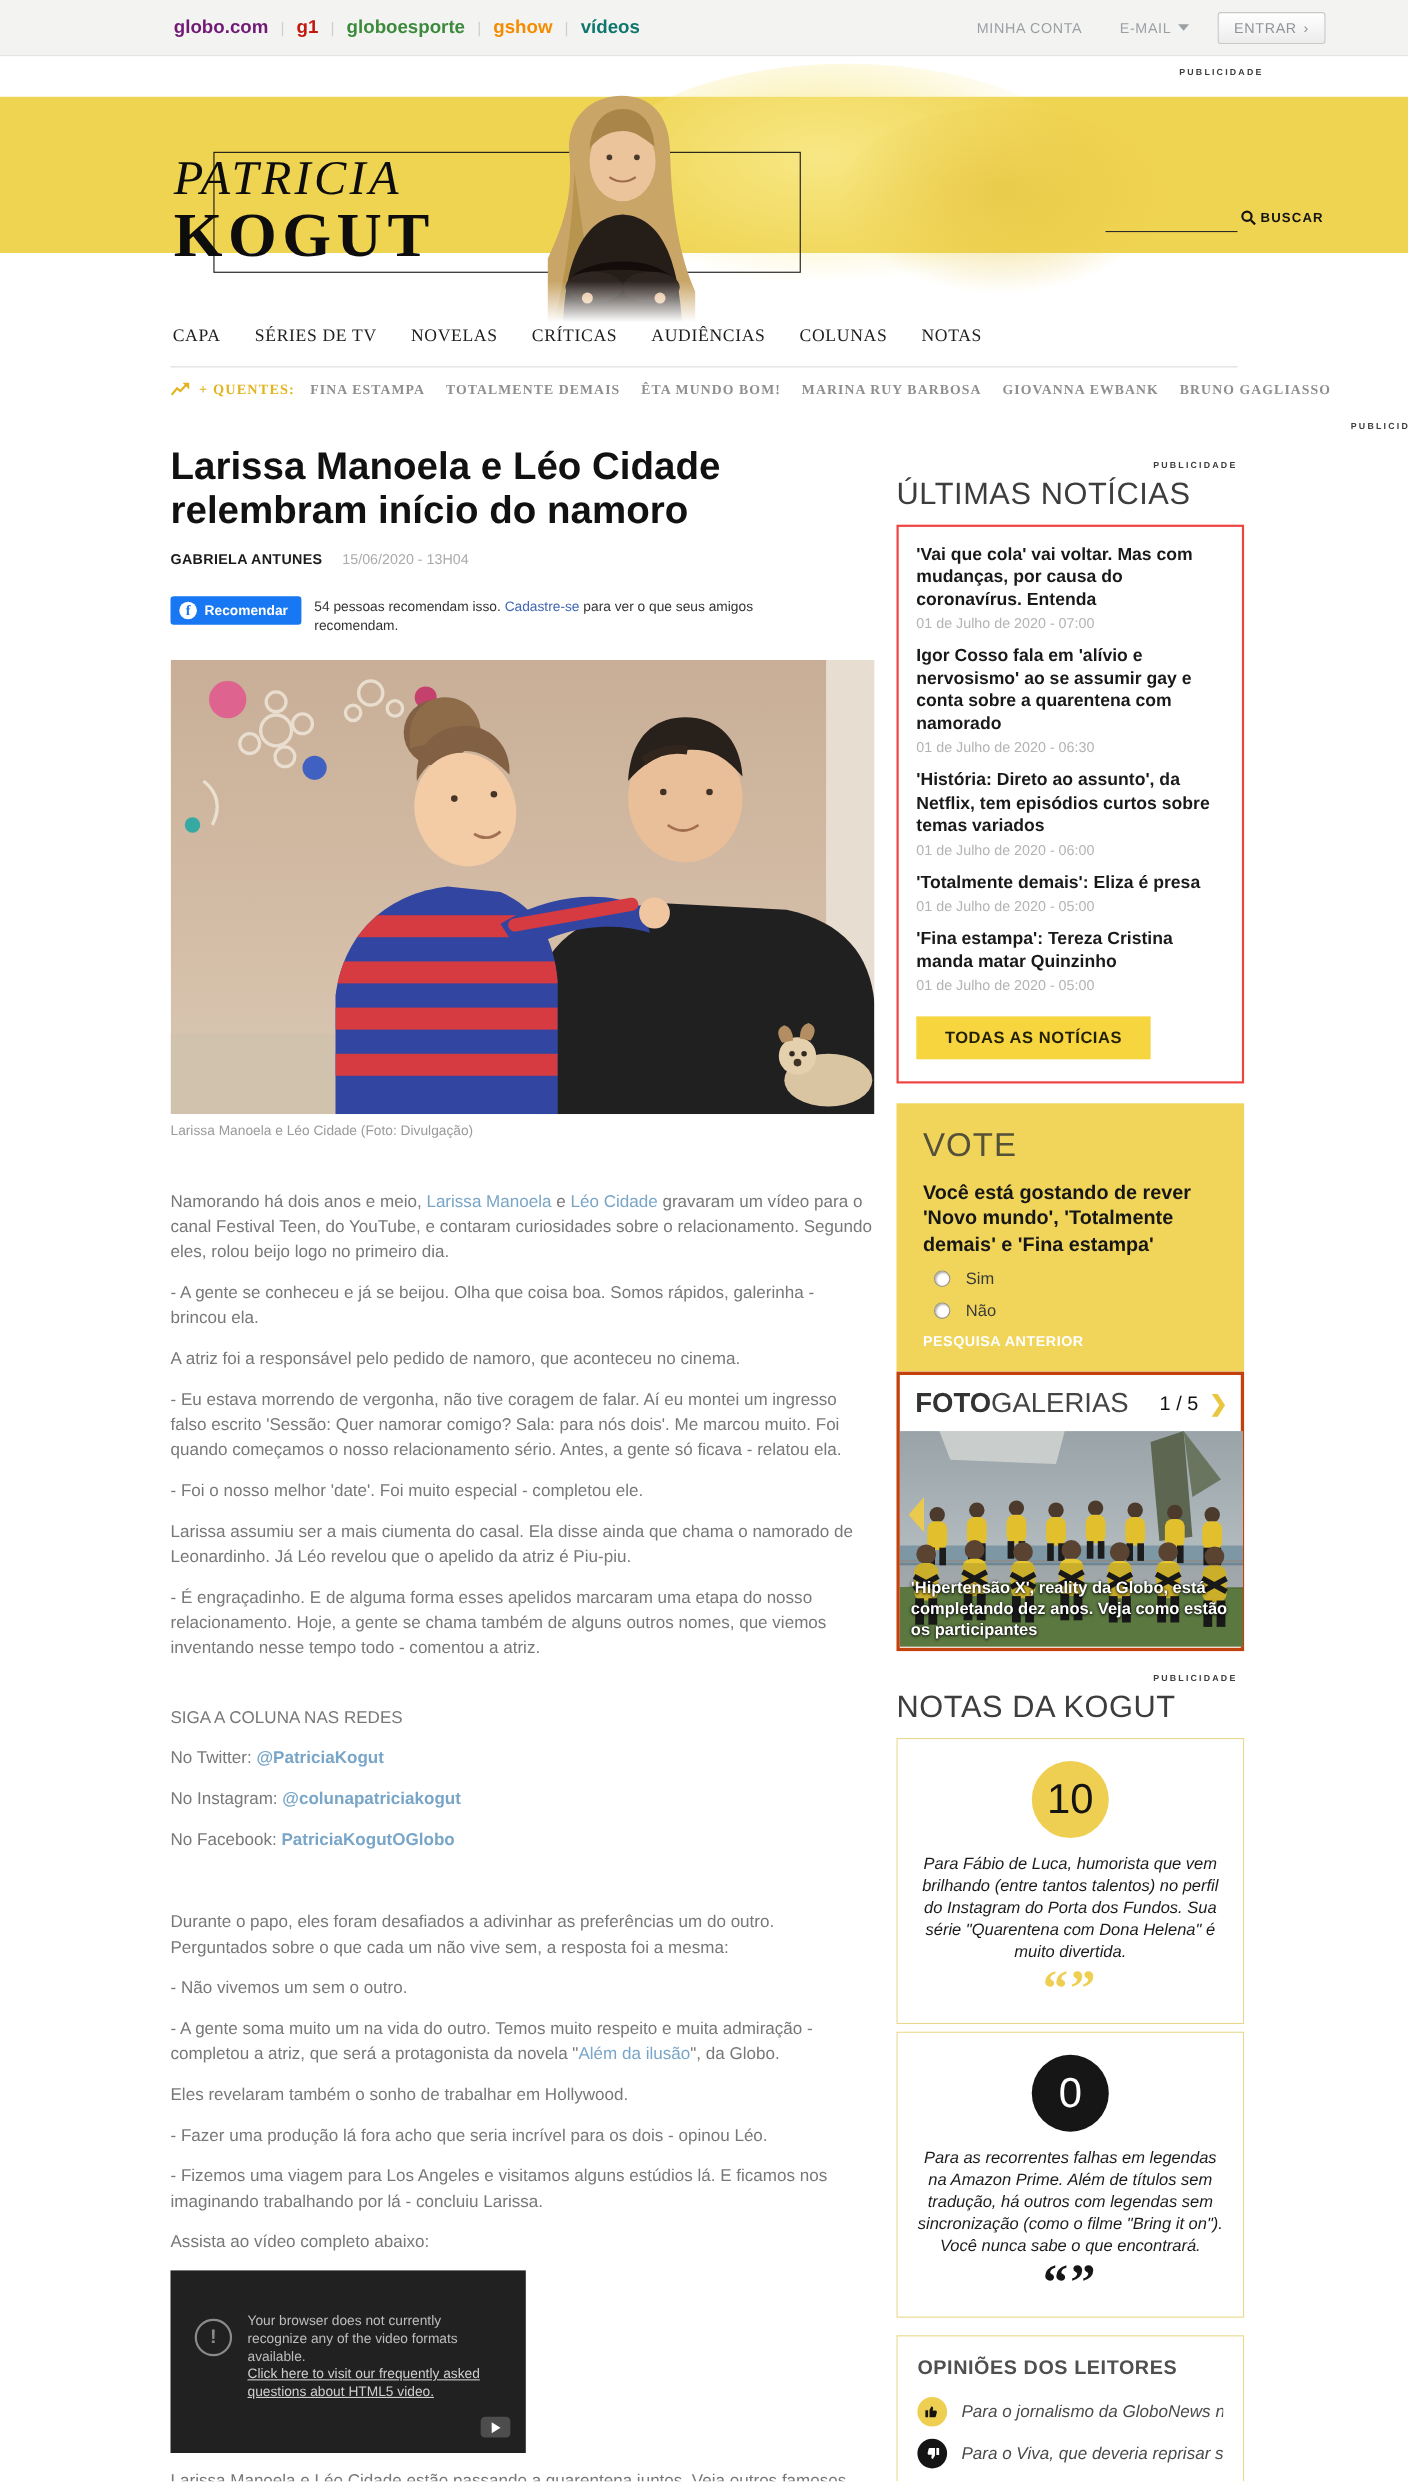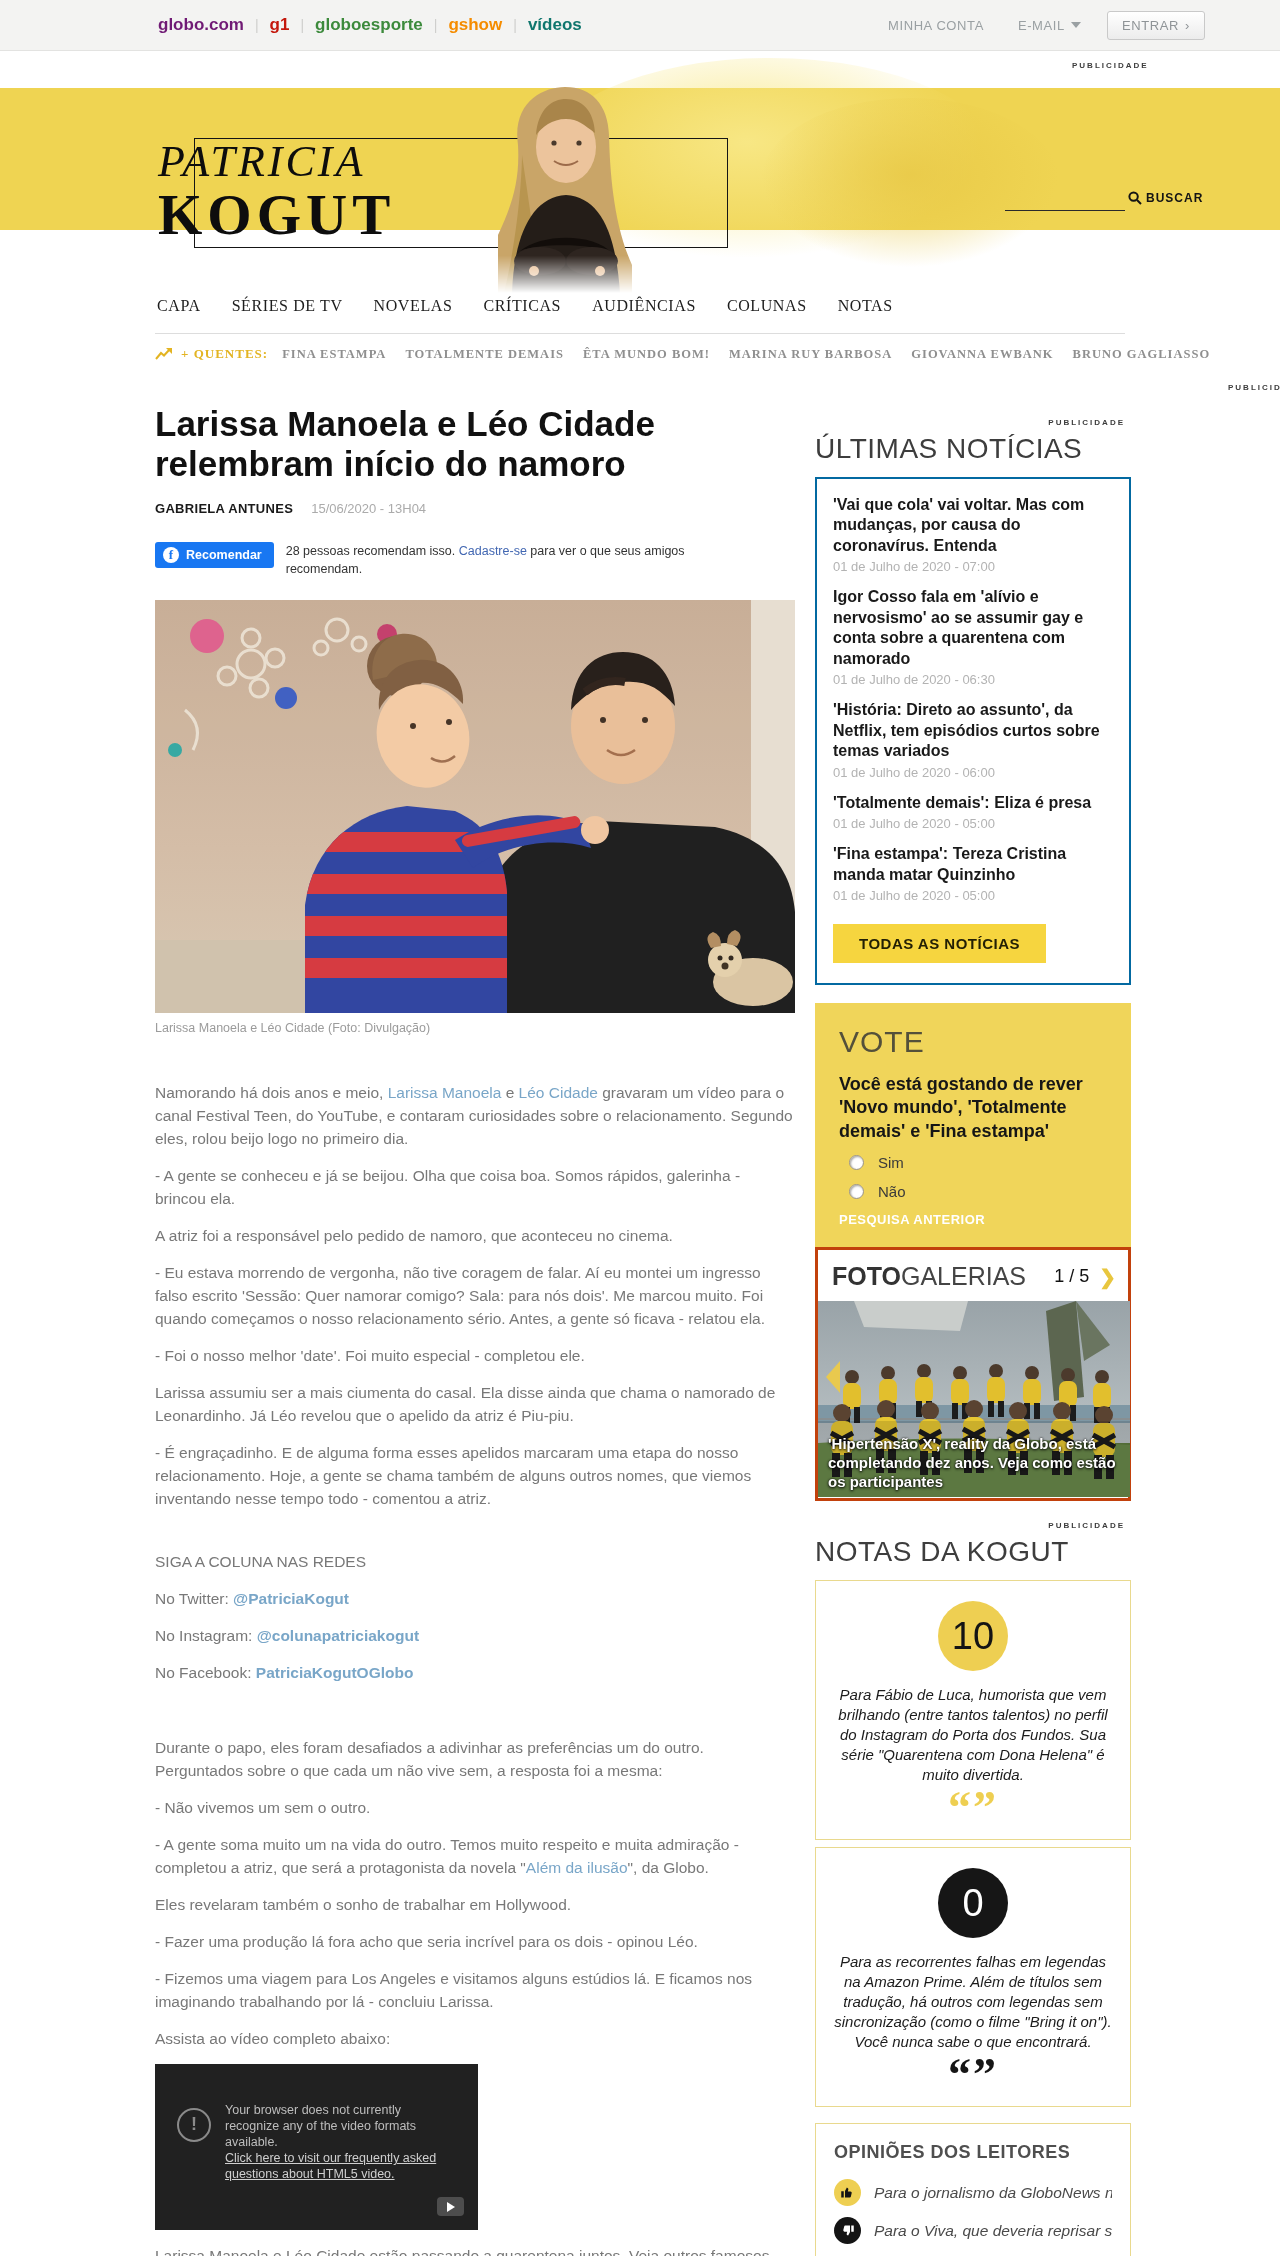--- a/index.html
+++ b/index.html
@@ -73,21 +73,21 @@
   .vb-text{position:absolute;left:70px;top:38px;width:226px;font-size:12.5px;color:#bdbdbd;line-height:16px;}
   .vb-text .lnk{color:#cfcfcf;text-decoration:underline;cursor:pointer;}
   .yt-badge{position:absolute;right:14px;bottom:14px;width:27px;height:19px;background:#4d4d4d;border-radius:4px;display:flex;align-items:center;justify-content:center;cursor:pointer;}
   .yt-play{width:0;height:0;border-left:8px solid #fff;border-top:5px solid transparent;border-bottom:5px solid transparent;}
   .closing-p{font-size:15.5px;color:#787878;line-height:23px;margin-top:14px;}
 
   
   .sidebar{position:absolute;left:815px;top:418px;width:316px;}
   .sb-publabel{text-align:right;padding-right:6px;margin-bottom:6px;}
   .sb-heading{font-size:28px;color:#3d3d3d;letter-spacing:.5px;margin:2px 0 12px 0;font-weight:400;}
-  .news-box{border:2px solid #0369a1;padding:16px 16px 20px 16px;}
+  .news-box{border:2px solid #ef4444;padding:16px 16px 20px 16px;}
   .news-item{margin-bottom:13px;cursor:pointer;}
   .news-title{font-size:16px;font-weight:bold;color:#191919;line-height:1.28;}
   .news-date{font-size:13px;color:#b3b3b3;margin-top:3px;}
   .yellow-btn{display:inline-block;background:#f6d53f;color:#221f04;font-weight:bold;font-size:15px;letter-spacing:.5px;padding:11px 26px;margin-top:8px;cursor:pointer;border:none;}
 
   .vote-box{background:#f0d55a;margin-top:18px;padding:22px 24px 20px 24px;}
   .vote-title{font-size:30px;color:#54503a;letter-spacing:1px;margin-bottom:14px;font-weight:400;}
   .vote-q{font-size:18px;font-weight:bold;color:#161616;line-height:1.3;margin-bottom:11px;}
   .vote-opt{display:flex;align-items:center;margin:0 0 12px 10px;cursor:pointer;}
   .radio{width:13px;height:13px;border-radius:50%;background:#fff;border:1px solid #9a9486;box-shadow:inset 1px 1px 2px rgba(0,0,0,.35);}
@@ -218,21 +218,21 @@
     <div class="byline">
       <span class="author">GABRIELA ANTUNES</span>
       <span class="pubdate">15/06/2020 - 13H04</span>
     </div>
 
     <div class="fb-row">
       <span class="fb-btn">
         <span class="fb-f">f</span>
         <span>Recomendar</span>
       </span>
-      <span class="fb-text"><span>28 pessoas recomendam isso. </span><a>Cadastre-se</a><span> para ver o que seus amigos recomendam.</span></span>
+      <span class="fb-text"><span>54 pessoas recomendam isso. </span><a>Cadastre-se</a><span> para ver o que seus amigos recomendam.</span></span>
     </div>
 
     <div class="hero">
       <svg width="640" height="413" viewBox="0 0 640 413" xmlns="http://www.w3.org/2000/svg">
         <defs>
           <linearGradient id="wall" x1="0" y1="0" x2="0" y2="1">
             <stop offset="0" stop-color="#c6ab93"></stop>
               <stop offset=".6" stop-color="#d3bba4"></stop>
               <stop offset="1" stop-color="#d8c7b1"></stop>
           </linearGradient>

